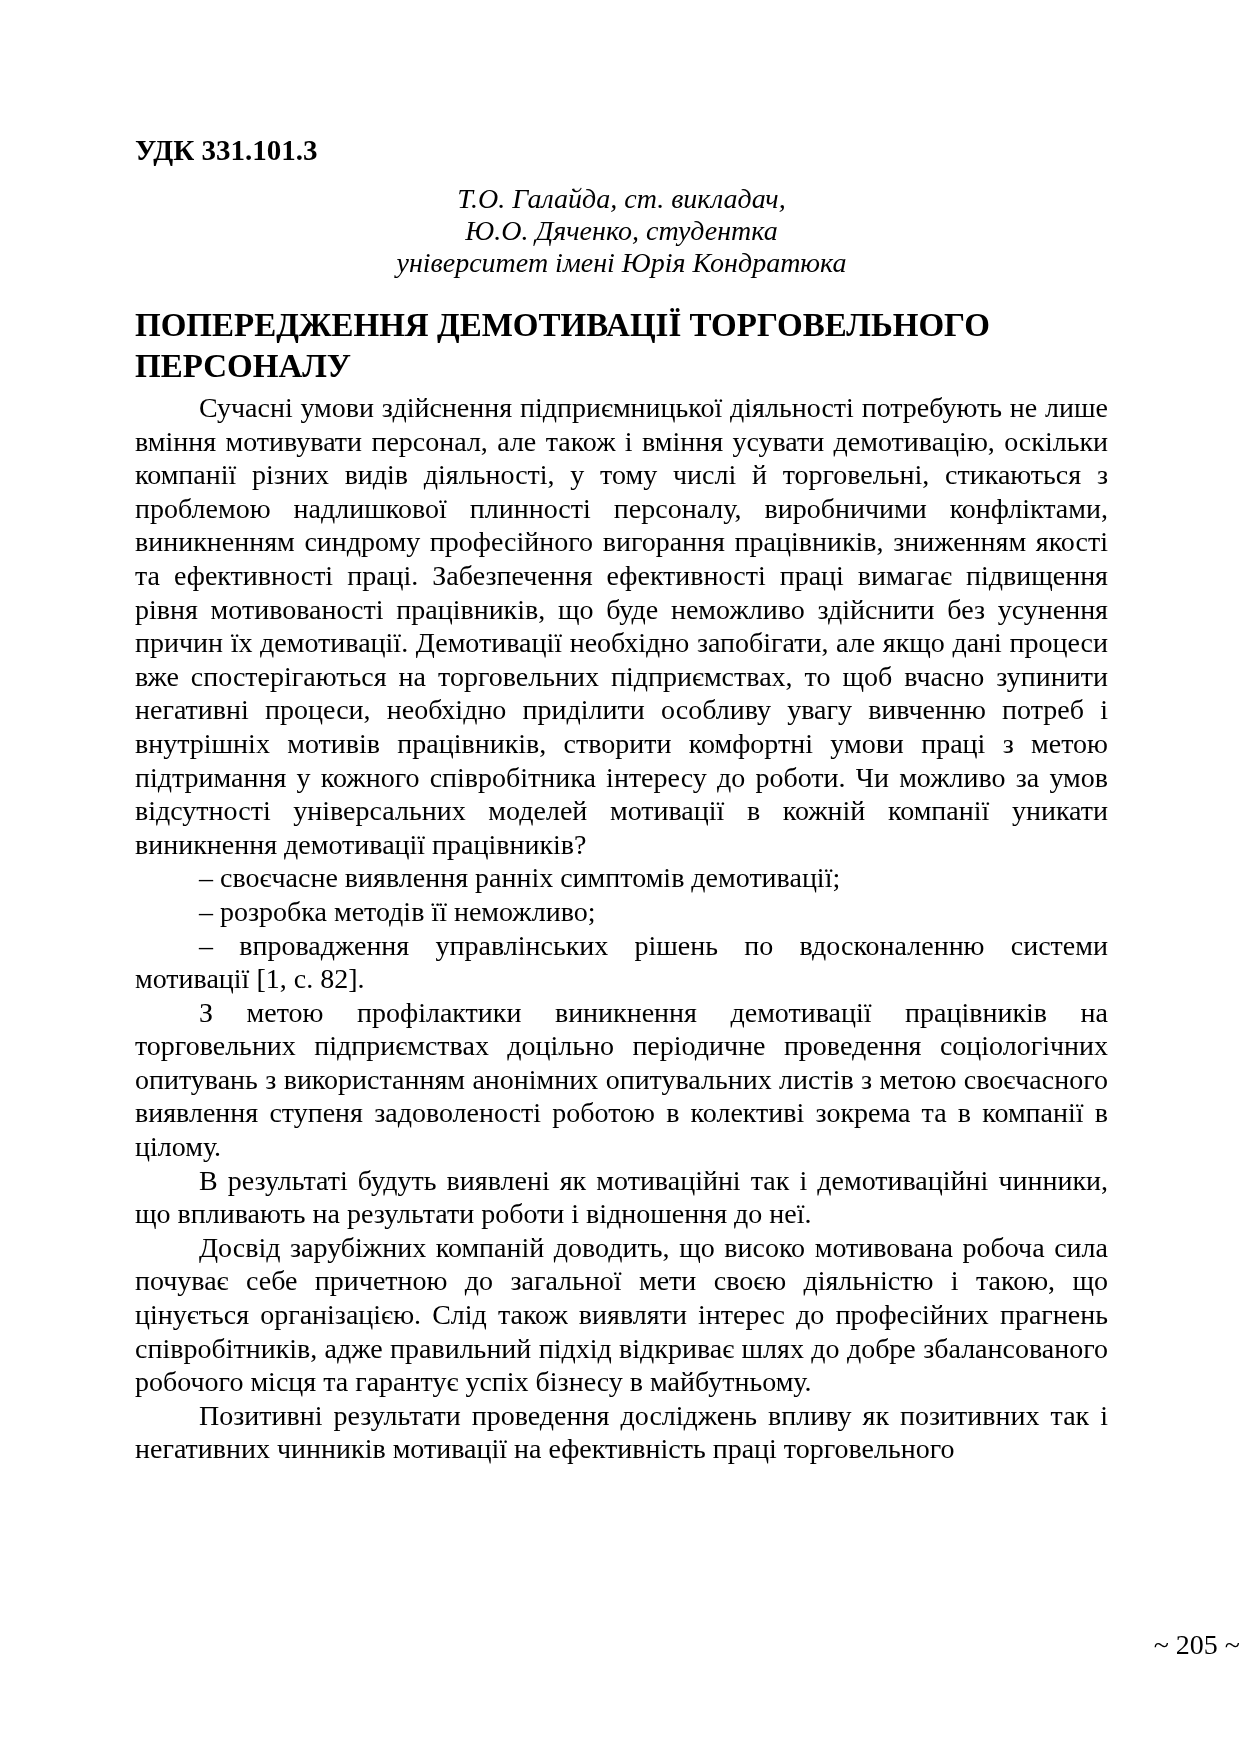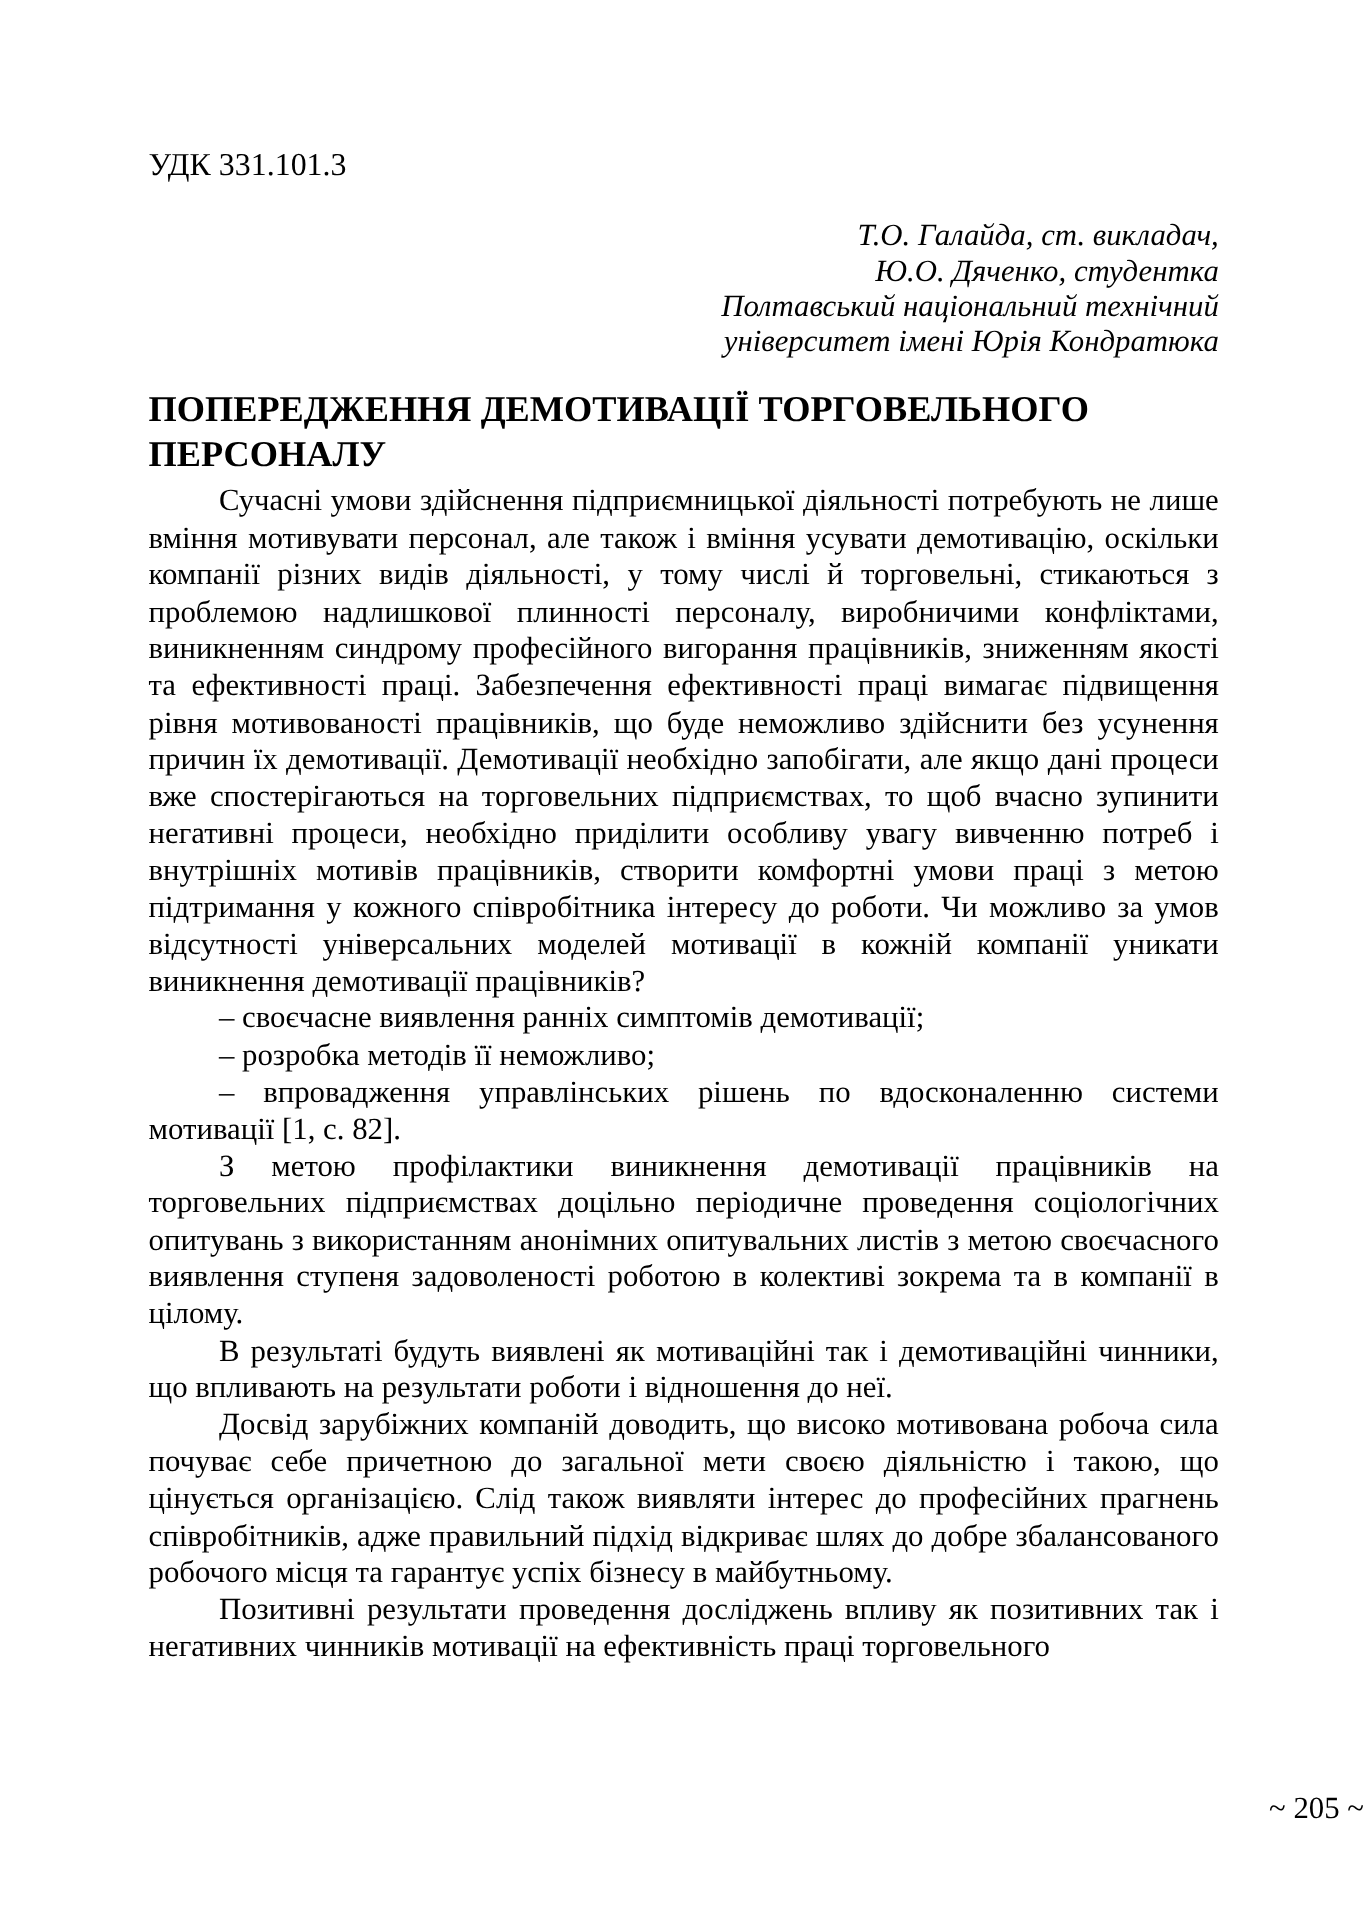--- a/index.html
+++ b/index.html
@@ -12,26 +12,26 @@
     background: #ffffff;
     color: #000000;
     font-family: "Liberation Serif", "DejaVu Serif", serif;
     overflow: hidden;
   }
   .content {
     padding: 133px 132px 0 135px;
   }
   .udc {
     font-size: 29px;
-    font-weight: normal;
+    font-weight: bold;
     line-height: 34px;
   }
   .byline {
-    margin-top: 32px;
-    text-align: right;
+    margin-top: 16px;
+    text-align: center;
     font-style: italic;
     font-size: 28px;
     line-height: 32px;
   }
   .title {
     margin-top: 26px;
     text-align: left;
     font-weight: bold;
     font-size: 33px;
     line-height: 41px;
@@ -59,21 +59,20 @@
 <body>
 
 <div class="page">
   <div class="content">
 
     <div class="udc">УДК 331.101.3</div>
 
     <div class="byline">
       <div>Т.О. Галайда, ст. викладач,</div>
       <div>Ю.О. Дяченко, студентка</div>
-      <div>Полтавський національний технічний</div>
       <div>університет імені Юрія Кондратюка</div>
     </div>
 
     <div class="title">ПОПЕРЕДЖЕННЯ ДЕМОТИВАЦІЇ ТОРГОВЕЛЬНОГО ПЕРСОНАЛУ</div>
 
     <div class="body-text">
       <p>Сучасні умови здійснення підприємницької діяльності потребують не лише вміння мотивувати персонал, але також і вміння усувати демотивацію, оскільки компанії різних видів діяльності, у тому числі й торговельні, стикаються з проблемою надлишкової плинності персоналу, виробничими конфліктами, виникненням синдрому професійного вигорання працівників, зниженням якості та ефективності праці. Забезпечення ефективності праці вимагає підвищення рівня мотивованості працівників, що буде неможливо здійснити без усунення причин їх демотивації. Демотивації необхідно запобігати, але якщо дані процеси вже спостерігаються на торговельних підприємствах, то щоб вчасно зупинити негативні процеси, необхідно приділити особливу увагу вивченню потреб і внутрішніх мотивів працівників, створити комфортні умови праці з метою підтримання у кожного співробітника інтересу до роботи. Чи можливо за умов відсутності універсальних моделей мотивації в кожній компанії уникати виникнення демотивації працівників?</p>
       <p>– своєчасне виявлення ранніх симптомів демотивації;</p>
       <p>– розробка методів її неможливо;</p>
       <p>– впровадження управлінських рішень по вдосконаленню системи мотивації [1, с. 82].</p>

